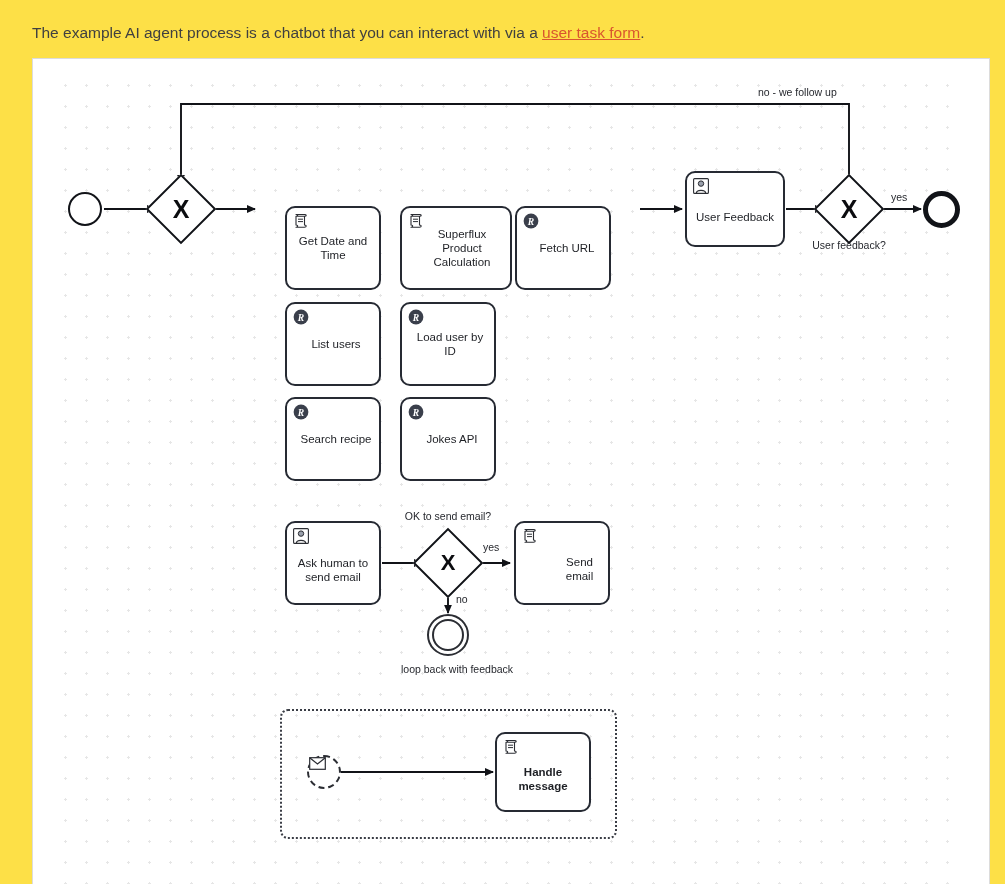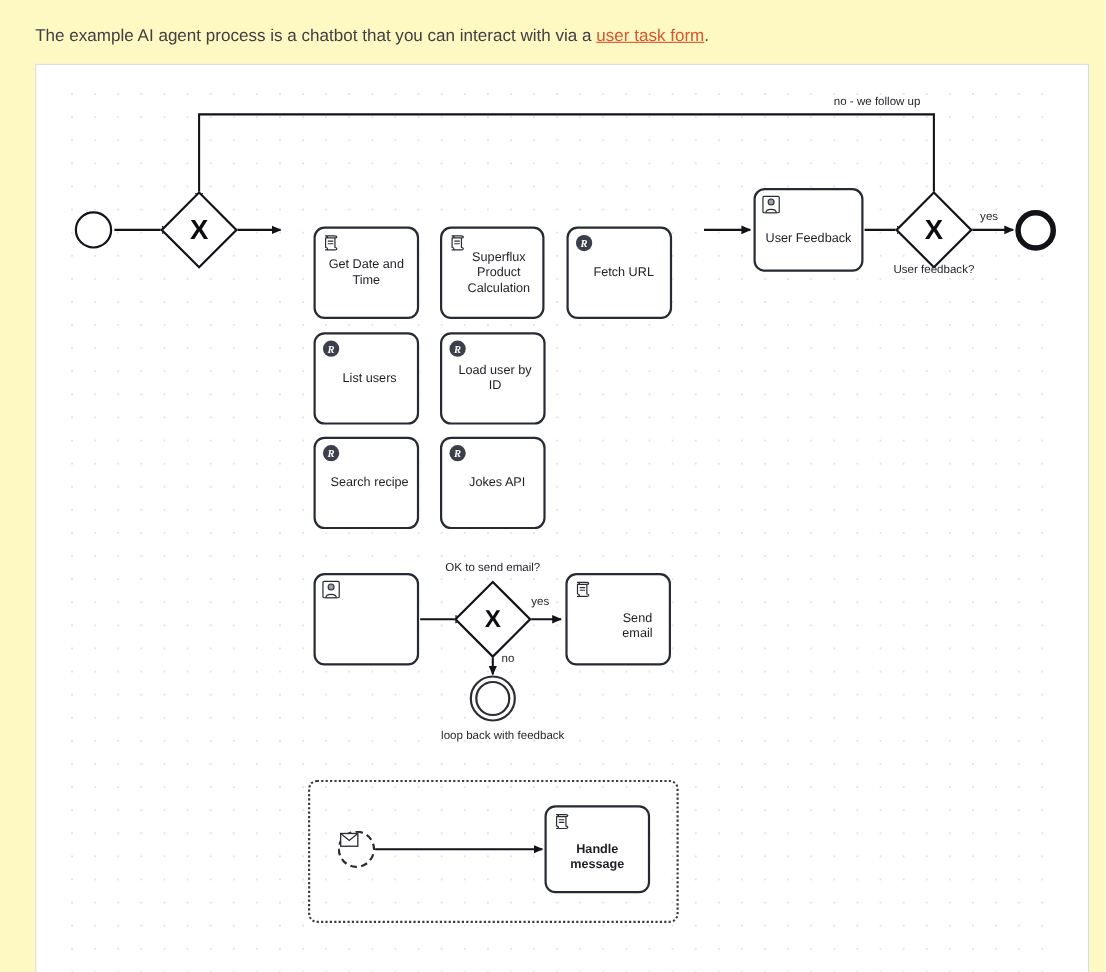--- a/index.html
+++ b/index.html
@@ -6,21 +6,21 @@
   html, body {
     margin: 0; padding: 0;
     background: #ffffff;
     font-family: "Liberation Sans", sans-serif;
   }
   #page {
     position: relative;
     width: 1005px;
     height: 884px;
     overflow: hidden;
-    background: #fef9c3;
+    background: #fde047;
   }
 
   
   #intro {
     position: absolute;
     left: 32px; top: 7px;
     width: 900px;
     font-size: 15.5px;
     line-height: 20px;
     color: #404040;
@@ -218,21 +218,21 @@
         <span class="ticon">
           <svg width="18" height="18" viewBox="0 0 18 18">
             <path d="M4,2.5 C6.3,2.5 6.3,4.3 4,4.3 L12.5,4.3 C14.8,4.3 14.8,2.5 12.5,2.5 z
                      M4,4.3 L4,13 C6.3,13 6.3,15.2 4,15.2 L12.5,15.2 C14.8,15.2 14.8,13 12.5,13 L12.5,4.3" fill="none" stroke="#2b2d33" stroke-width="1.1" stroke-linejoin="round"></path>
             <path d="M6,7.2 L11,7.2 M6,9.6 L11,9.6" stroke="#2b2d33" stroke-width="1" fill="none"></path>
           </svg>
         </span>
         <span class="tlabel">Get Date and Time</span>
       </div>
 
-      <div class="task" style="left:399px; top:205px; width:95px; height:84px;">
+      <div class="task" style="left:399px; top:205px; width:112px; height:84px;">
         <span class="ticon">
           <svg width="18" height="18" viewBox="0 0 18 18">
             <path d="M4,2.5 C6.3,2.5 6.3,4.3 4,4.3 L12.5,4.3 C14.8,4.3 14.8,2.5 12.5,2.5 z
                      M4,4.3 L4,13 C6.3,13 6.3,15.2 4,15.2 L12.5,15.2 C14.8,15.2 14.8,13 12.5,13 L12.5,4.3" fill="none" stroke="#2b2d33" stroke-width="1.1" stroke-linejoin="round"></path>
             <path d="M6,7.2 L11,7.2 M6,9.6 L11,9.6" stroke="#2b2d33" stroke-width="1" fill="none"></path>
           </svg>
         </span>
         <span class="tlabel" style="padding-left:18px;">Superflux Product Calculation</span>
       </div>
 
@@ -287,20 +287,21 @@
       </div>
 
       <div class="task" style="left:284px; top:520px; width:96px; height:84px;">
         <span class="ticon">
           <svg width="18" height="18" viewBox="0 0 18 18">
             <rect x="1.6" y="1.6" width="14.8" height="14.8" rx="1" fill="none" stroke="#2b2d33" stroke-width="1.1"></rect>
             <circle cx="9" cy="6.6" r="2.7" fill="#9aa0ac" stroke="#2b2d33" stroke-width="1"></circle>
             <path d="M4.3,16.4 C4.3,12.4 13.7,12.4 13.7,16.4 z" fill="#ffffff" stroke="#2b2d33" stroke-width="1.1"></path>
           </svg>
         </span>
+        <span class="tlabel" style="padding-top:14px;">Ask human to send email</span>
       </div>
 
       <div class="edge-label" style="left:400px; top:509px; width:94px;">OK to send email?</div>
 
       <div class="gateway small" style="left:422px; top:537px; width:50px; height:50px;">
         <span class="gx">X</span>
       </div>
 
       <div class="edge-label" style="left:482px; top:540px;">yes</div>
       <div class="edge-label" style="left:455px; top:592px;">no</div>

